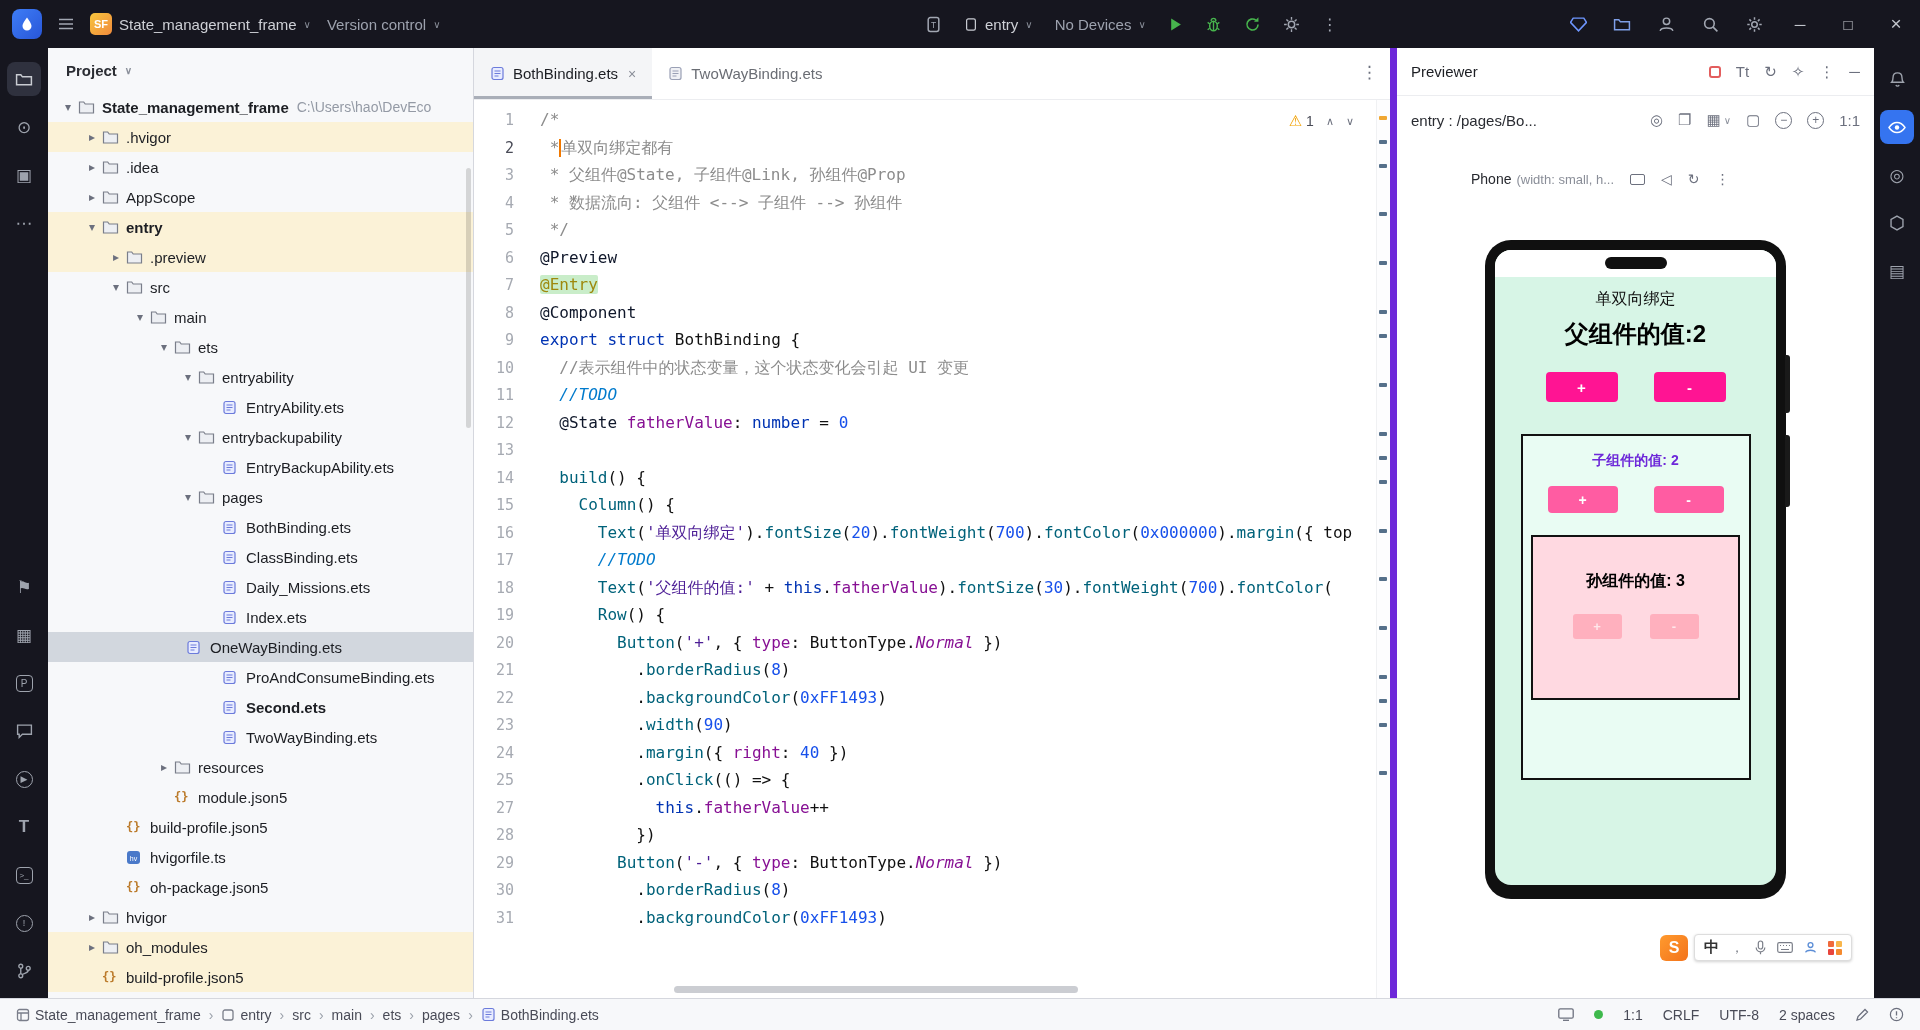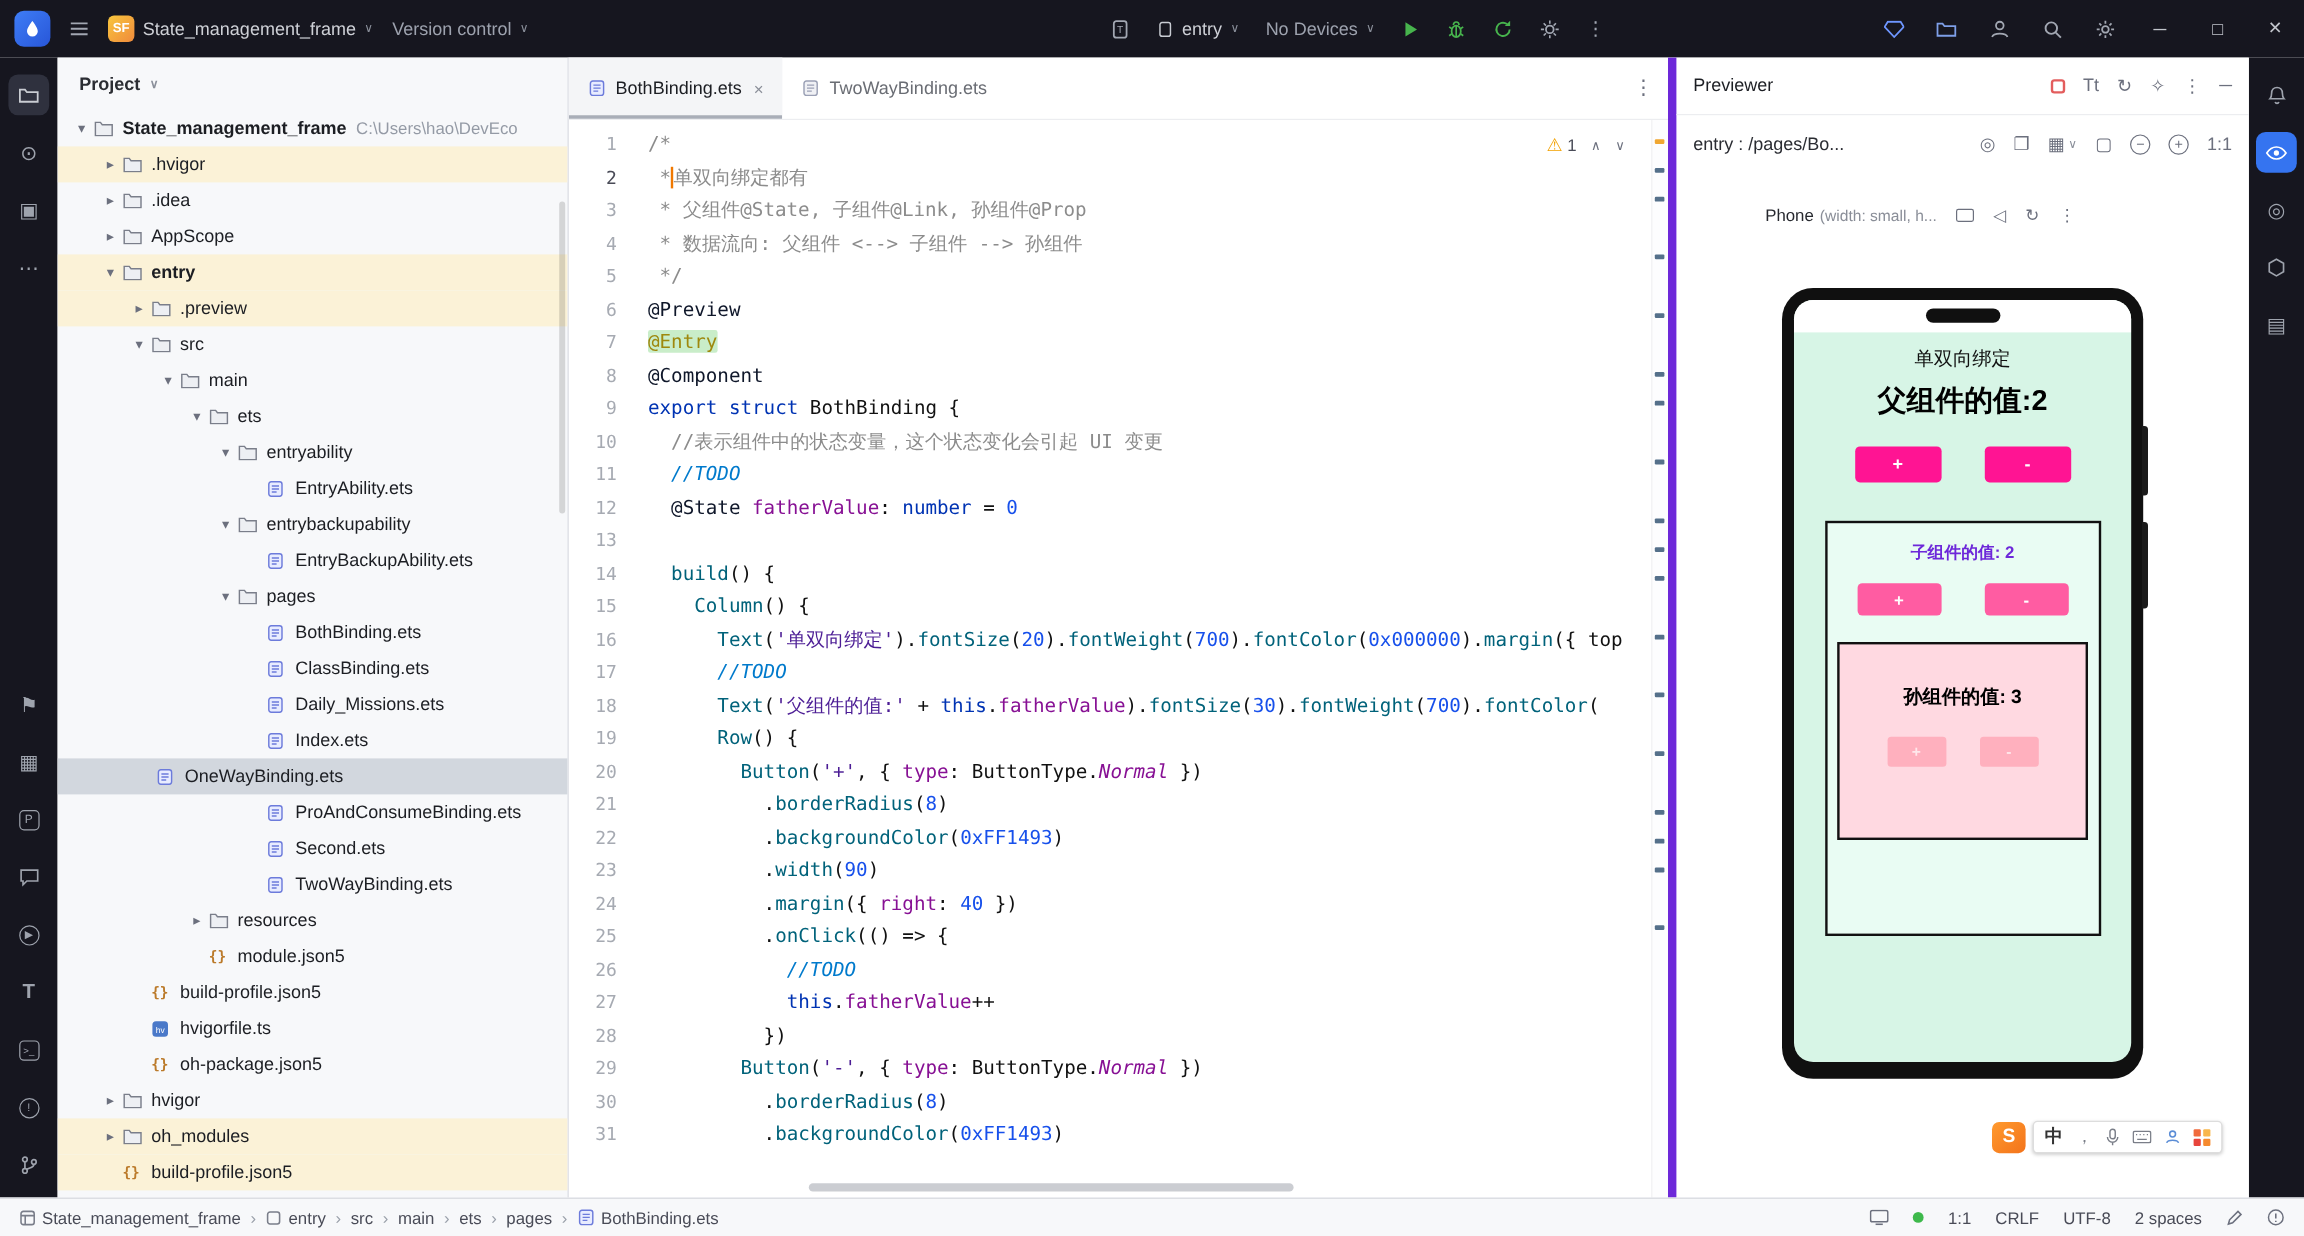--- a/index.html
+++ b/index.html
@@ -459,41 +459,41 @@
       <div class="tree-row" style="padding-left: 154px;">
         <span class="chevron"></span>
         <span class="ticon">
           <svg width="15" height="15" viewBox="0 0 15 15">
             <rect x="2" y="1.5" width="11" height="12" rx="2" fill="#E8ECFF" stroke="#6C7BDB" stroke-width="1.2"></rect>
             <path d="M4.5 5h6M4.5 7.5h6M4.5 10h4" stroke="#6C7BDB" stroke-width="1.1"></path>
           </svg>
         </span>
         <span class="tlabel">Index.ets</span>
       </div>
-      <div class="tree-row bg-selected" style="padding-left: 62px;">
+      <div class="tree-row bg-selected" style="padding-left: 118px;">
         <span class="chevron"></span>
         <span class="ticon">
           <svg width="15" height="15" viewBox="0 0 15 15">
             <rect x="2" y="1.5" width="11" height="12" rx="2" fill="#E8ECFF" stroke="#6C7BDB" stroke-width="1.2"></rect>
             <path d="M4.5 5h6M4.5 7.5h6M4.5 10h4" stroke="#6C7BDB" stroke-width="1.1"></path>
           </svg>
         </span>
         <span class="tlabel">OneWayBinding.ets</span>
       </div>
       <div class="tree-row" style="padding-left: 154px;">
         <span class="chevron"></span>
         <span class="ticon">
           <svg width="15" height="15" viewBox="0 0 15 15">
             <rect x="2" y="1.5" width="11" height="12" rx="2" fill="#E8ECFF" stroke="#6C7BDB" stroke-width="1.2"></rect>
             <path d="M4.5 5h6M4.5 7.5h6M4.5 10h4" stroke="#6C7BDB" stroke-width="1.1"></path>
           </svg>
         </span>
         <span class="tlabel">ProAndConsumeBinding.ets</span>
       </div>
-      <div class="tree-row" style="padding-left: 154px;">
+      <div class="tree-row" style="padding-left: 154px; font-weight: bold;">
         <span class="chevron"></span>
         <span class="ticon">
           <svg width="15" height="15" viewBox="0 0 15 15">
             <rect x="2" y="1.5" width="11" height="12" rx="2" fill="#E8ECFF" stroke="#6C7BDB" stroke-width="1.2"></rect>
             <path d="M4.5 5h6M4.5 7.5h6M4.5 10h4" stroke="#6C7BDB" stroke-width="1.1"></path>
           </svg>
         </span>
         <span class="tlabel">Second.ets</span>
       </div>
       <div class="tree-row" style="padding-left: 154px;">
@@ -618,21 +618,20 @@
       <div class="code-line"><span class="ln">16</span><span class="tok-p">      </span><span class="tok-fn">Text</span><span class="tok-p">(</span><span class="tok-str">'单双向绑定'</span><span class="tok-p">).</span><span class="tok-fn">fontSize</span><span class="tok-p">(</span><span class="tok-num">20</span><span class="tok-p">).</span><span class="tok-fn">fontWeight</span><span class="tok-p">(</span><span class="tok-num">700</span><span class="tok-p">).</span><span class="tok-fn">fontColor</span><span class="tok-p">(</span><span class="tok-num">0x000000</span><span class="tok-p">).</span><span class="tok-fn">margin</span><span class="tok-p">({ top</span></div>
       <div class="code-line"><span class="ln">17</span><span class="tok-todo">      //TODO</span></div>
       <div class="code-line"><span class="ln">18</span><span class="tok-p">      </span><span class="tok-fn">Text</span><span class="tok-p">(</span><span class="tok-str">'父组件的值:'</span><span class="tok-p"> + </span><span class="tok-kw">this</span><span class="tok-p">.</span><span class="tok-fld">fatherValue</span><span class="tok-p">).</span><span class="tok-fn">fontSize</span><span class="tok-p">(</span><span class="tok-num">30</span><span class="tok-p">).</span><span class="tok-fn">fontWeight</span><span class="tok-p">(</span><span class="tok-num">700</span><span class="tok-p">).</span><span class="tok-fn">fontColor</span><span class="tok-p">(</span></div>
       <div class="code-line"><span class="ln">19</span><span class="tok-p">      </span><span class="tok-fn">Row</span><span class="tok-p">() {</span></div>
       <div class="code-line"><span class="ln">20</span><span class="tok-p">        </span><span class="tok-fn">Button</span><span class="tok-p">(</span><span class="tok-str">'+'</span><span class="tok-p">, { </span><span class="tok-fld">type</span><span class="tok-p">: ButtonType.</span><span class="tok-en">Normal</span><span class="tok-p"> })</span></div>
       <div class="code-line"><span class="ln">21</span><span class="tok-p">          .</span><span class="tok-fn">borderRadius</span><span class="tok-p">(</span><span class="tok-num">8</span><span class="tok-p">)</span></div>
       <div class="code-line"><span class="ln">22</span><span class="tok-p">          .</span><span class="tok-fn">backgroundColor</span><span class="tok-p">(</span><span class="tok-num">0xFF1493</span><span class="tok-p">)</span></div>
       <div class="code-line"><span class="ln">23</span><span class="tok-p">          .</span><span class="tok-fn">width</span><span class="tok-p">(</span><span class="tok-num">90</span><span class="tok-p">)</span></div>
       <div class="code-line"><span class="ln">24</span><span class="tok-p">          .</span><span class="tok-fn">margin</span><span class="tok-p">({ </span><span class="tok-fld">right</span><span class="tok-p">: </span><span class="tok-num">40</span><span class="tok-p"> })</span></div>
       <div class="code-line"><span class="ln">25</span><span class="tok-p">          .</span><span class="tok-fn">onClick</span><span class="tok-p">(() =&gt; {</span></div>
-      <div class="code-line"><span class="ln">26</span><span class="tok-todo">            //TODO</span></div>
       <div class="code-line"><span class="ln">27</span><span class="tok-p">            </span><span class="tok-kw">this</span><span class="tok-p">.</span><span class="tok-fld">fatherValue</span><span class="tok-p">++</span></div>
       <div class="code-line"><span class="ln">28</span><span class="tok-p">          })</span></div>
       <div class="code-line"><span class="ln">29</span><span class="tok-p">        </span><span class="tok-fn">Button</span><span class="tok-p">(</span><span class="tok-str">'-'</span><span class="tok-p">, { </span><span class="tok-fld">type</span><span class="tok-p">: ButtonType.</span><span class="tok-en">Normal</span><span class="tok-p"> })</span></div>
       <div class="code-line"><span class="ln">30</span><span class="tok-p">          .</span><span class="tok-fn">borderRadius</span><span class="tok-p">(</span><span class="tok-num">8</span><span class="tok-p">)</span></div>
       <div class="code-line"><span class="ln">31</span><span class="tok-p">          .</span><span class="tok-fn">backgroundColor</span><span class="tok-p">(</span><span class="tok-num">0xFF1493</span><span class="tok-p">)</span></div>
     </div>
 
   <div class="inspect">
     <span><span class="warn">⚠</span> <span>1</span></span>
     <span class="nav">∧</span>

